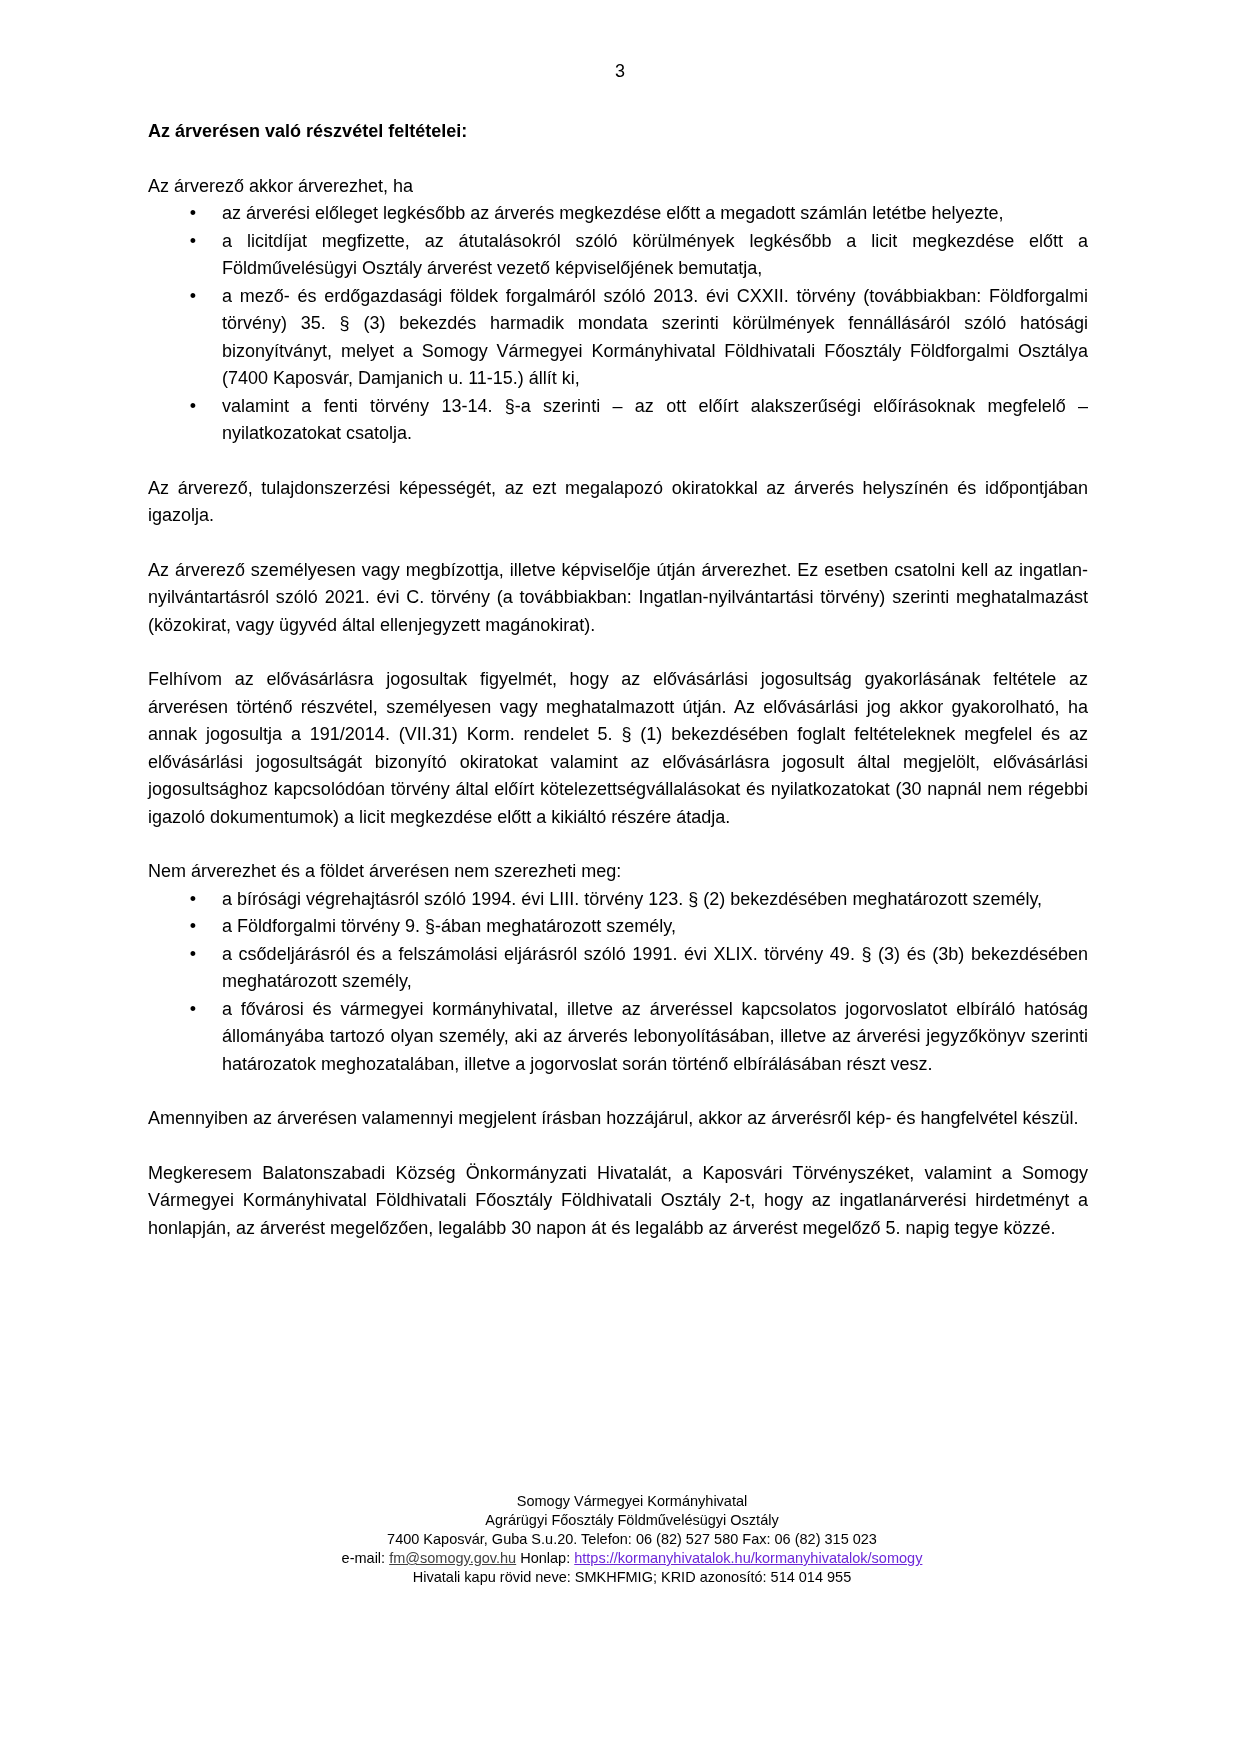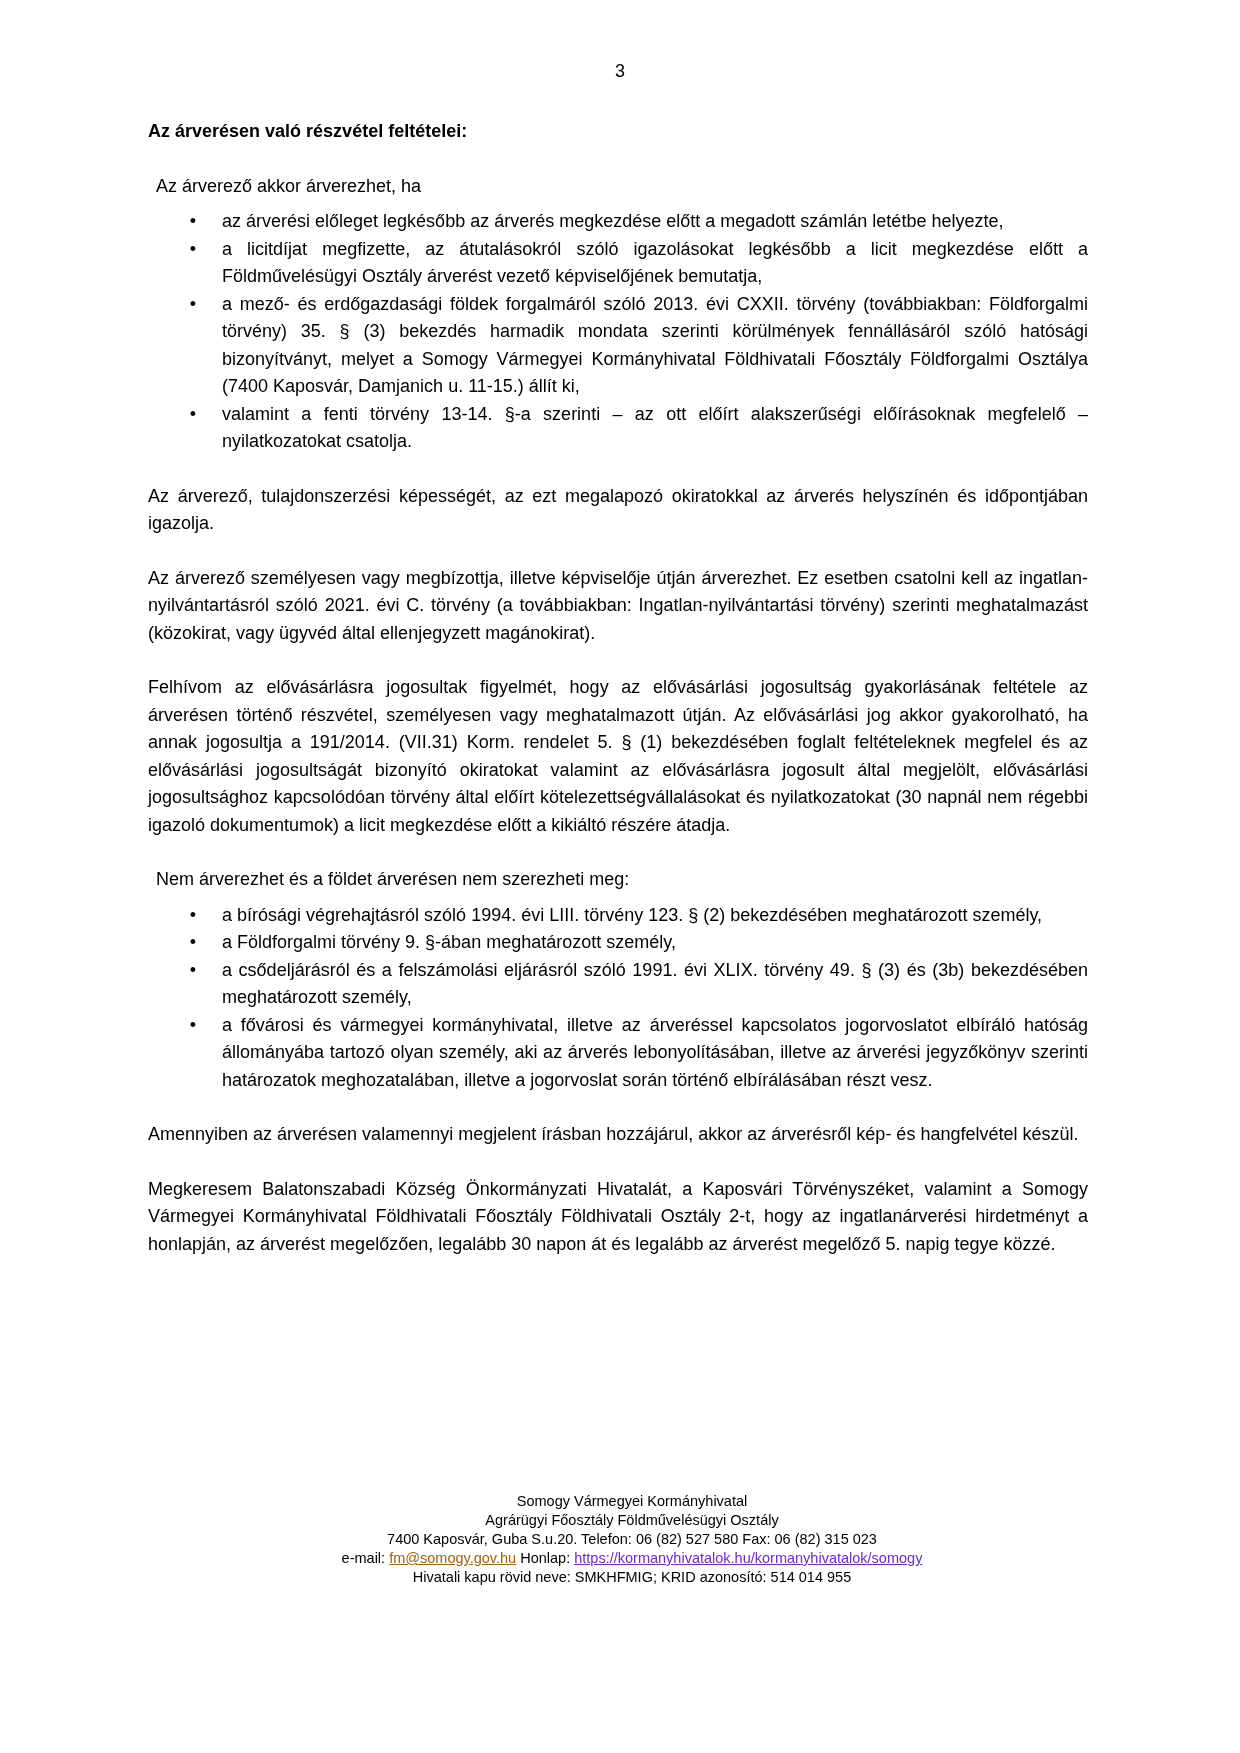--- a/index.html
+++ b/index.html
@@ -8,21 +8,21 @@
     .page-number {
       position: absolute; top: 60px; left: 0; width: 1240px; text-align: center;
       font-family: "Liberation Sans", sans-serif; font-size: 18px; line-height: 22px;
     }
     .content {
       position: absolute; left: 148px; top: 118px; width: 940px;
       font-family: "Liberation Sans", sans-serif; font-size: 18px; line-height: 27.5px;
     }
     .heading { font-weight: bold; margin: 0 0 27px 0; }
     p { margin: 0 0 27px 0; text-align: justify; }
-    p.intro { margin: 8px; }
+    p.intro { margin: 0; }
     ul { list-style: none; margin: 0 0 27px 0; padding: 0; }
     ul li { position: relative; padding-left: 74px; text-align: justify; }
     ul li .bullet {
       position: absolute; left: 40px; top: 0; width: 10px; text-align: center;
     }
     .footer {
       position: absolute; top: 1492px; left: 12px; width: 1240px; text-align: center;
       font-family: "Liberation Sans", sans-serif; font-size: 14.5px; line-height: 19px;
     }
     .footer a { color: #0b2fbf; text-decoration: underline; }
@@ -32,21 +32,21 @@
 
 <div class="page">
   <div class="page-number">3</div>
 
   <div class="content">
     <div class="heading">Az árverésen való részvétel feltételei:</div>
 
     <p class="intro">Az árverező akkor árverezhet, ha</p>
     <ul>
       <li><span class="bullet">•</span><span>az árverési előleget legkésőbb az árverés megkezdése előtt a megadott számlán letétbe helyezte,</span></li>
-      <li><span class="bullet">•</span><span>a licitdíjat megfizette, az átutalásokról szóló igazolásokat legkésőbb a licit megkezdése előtt a Földművelésügyi Osztály árverést vezető képviselőjének bemutatja,</span></li>
+      <li><span class="bullet">•</span><span>a licitdíjat megfizette, az átutalásokról szóló körülmények legkésőbb a licit megkezdése előtt a Földművelésügyi Osztály árverést vezető képviselőjének bemutatja,</span></li>
       <li><span class="bullet">•</span><span>a mező- és erdőgazdasági földek forgalmáról szóló 2013. évi CXXII. törvény (továbbiakban: Földforgalmi törvény) 35. § (3) bekezdés harmadik mondata szerinti körülmények fennállásáról szóló hatósági bizonyítványt, melyet a Somogy Vármegyei Kormányhivatal Földhivatali Főosztály Földforgalmi Osztálya (7400 Kaposvár, Damjanich u. 11-15.) állít ki,</span></li>
       <li><span class="bullet">•</span><span>valamint a fenti törvény 13-14. §-a szerinti – az ott előírt alakszerűségi előírásoknak megfelelő – nyilatkozatokat csatolja.</span></li>
     </ul>
 
     <p>Az árverező, tulajdonszerzési képességét, az ezt megalapozó okiratokkal az árverés helyszínén és időpontjában igazolja.</p>
     <p>Az árverező személyesen vagy megbízottja, illetve képviselője útján árverezhet. Ez esetben csatolni kell az ingatlan-nyilvántartásról szóló 2021. évi C. törvény (a továbbiakban: Ingatlan-nyilvántartási törvény) szerinti meghatalmazást (közokirat, vagy ügyvéd által ellenjegyzett magánokirat).</p>
     <p>Felhívom az elővásárlásra jogosultak figyelmét, hogy az elővásárlási jogosultság gyakorlásának feltétele az árverésen történő részvétel, személyesen vagy meghatalmazott útján. Az elővásárlási jog akkor gyakorolható, ha annak jogosultja a 191/2014. (VII.31) Korm. rendelet 5. § (1) bekezdésében foglalt feltételeknek megfelel és az elővásárlási jogosultságát bizonyító okiratokat valamint az elővásárlásra jogosult által megjelölt, elővásárlási jogosultsághoz kapcsolódóan törvény által előírt kötelezettségvállalásokat és nyilatkozatokat (30 napnál nem régebbi igazoló dokumentumok) a licit megkezdése előtt a kikiáltó részére átadja.</p>
 
     <p class="intro">Nem árverezhet és a földet árverésen nem szerezheti meg:</p>
     <ul>
@@ -58,17 +58,17 @@
 
     <p>Amennyiben az árverésen valamennyi megjelent írásban hozzájárul, akkor az árverésről kép- és hangfelvétel készül.</p>
     <p>Megkeresem Balatonszabadi Község Önkormányzati Hivatalát, a Kaposvári Törvényszéket, valamint a Somogy Vármegyei Kormányhivatal Földhivatali Főosztály Földhivatali Osztály 2-t, hogy az ingatlanárverési hirdetményt a honlapján, az árverést megelőzően, legalább 30 napon át és legalább az árverést megelőző 5. napig tegye közzé.</p>
   </div>
 
   <div class="footer">
     <div>Somogy Vármegyei Kormányhivatal</div>
     <div>Agrárügyi Főosztály Földművelésügyi Osztály</div>
     <div>7400 Kaposvár, Guba S.u.20. Telefon: 06 (82) 527 580 Fax: 06 (82) 315 023</div>
     <div>
-      <span>e-mail: </span><a style="color: #a16207;">fm@somogy.gov.hu</a><span> Honlap: </span><a style="color: #6d28d9;">https://kormanyhivatalok.hu/kormanyhivatalok/somogy</a>
+      <span>e-mail: </span><a style="color: #404040;">fm@somogy.gov.hu</a><span> Honlap: </span><a style="color: #6d28d9;">https://kormanyhivatalok.hu/kormanyhivatalok/somogy</a>
     </div>
     <div>Hivatali kapu rövid neve: SMKHFMIG; KRID azonosító: 514 014 955</div>
   </div>
 </div>
 
 </body></html>

